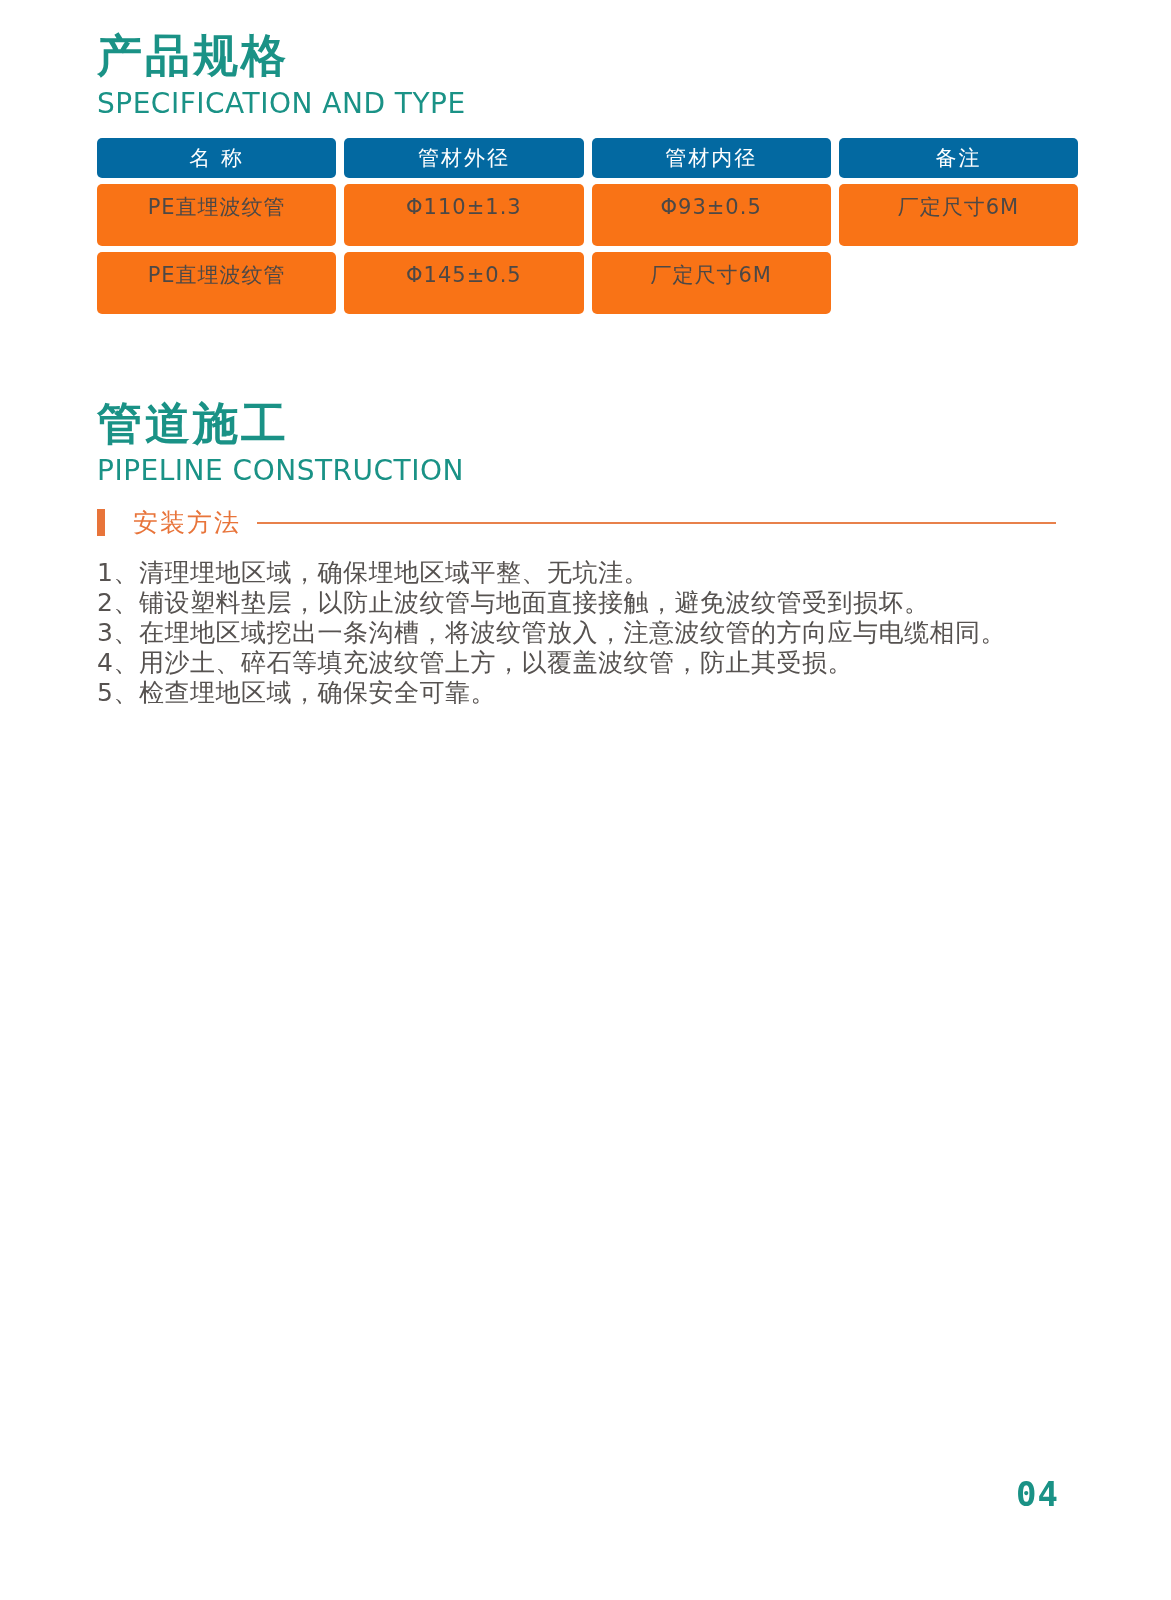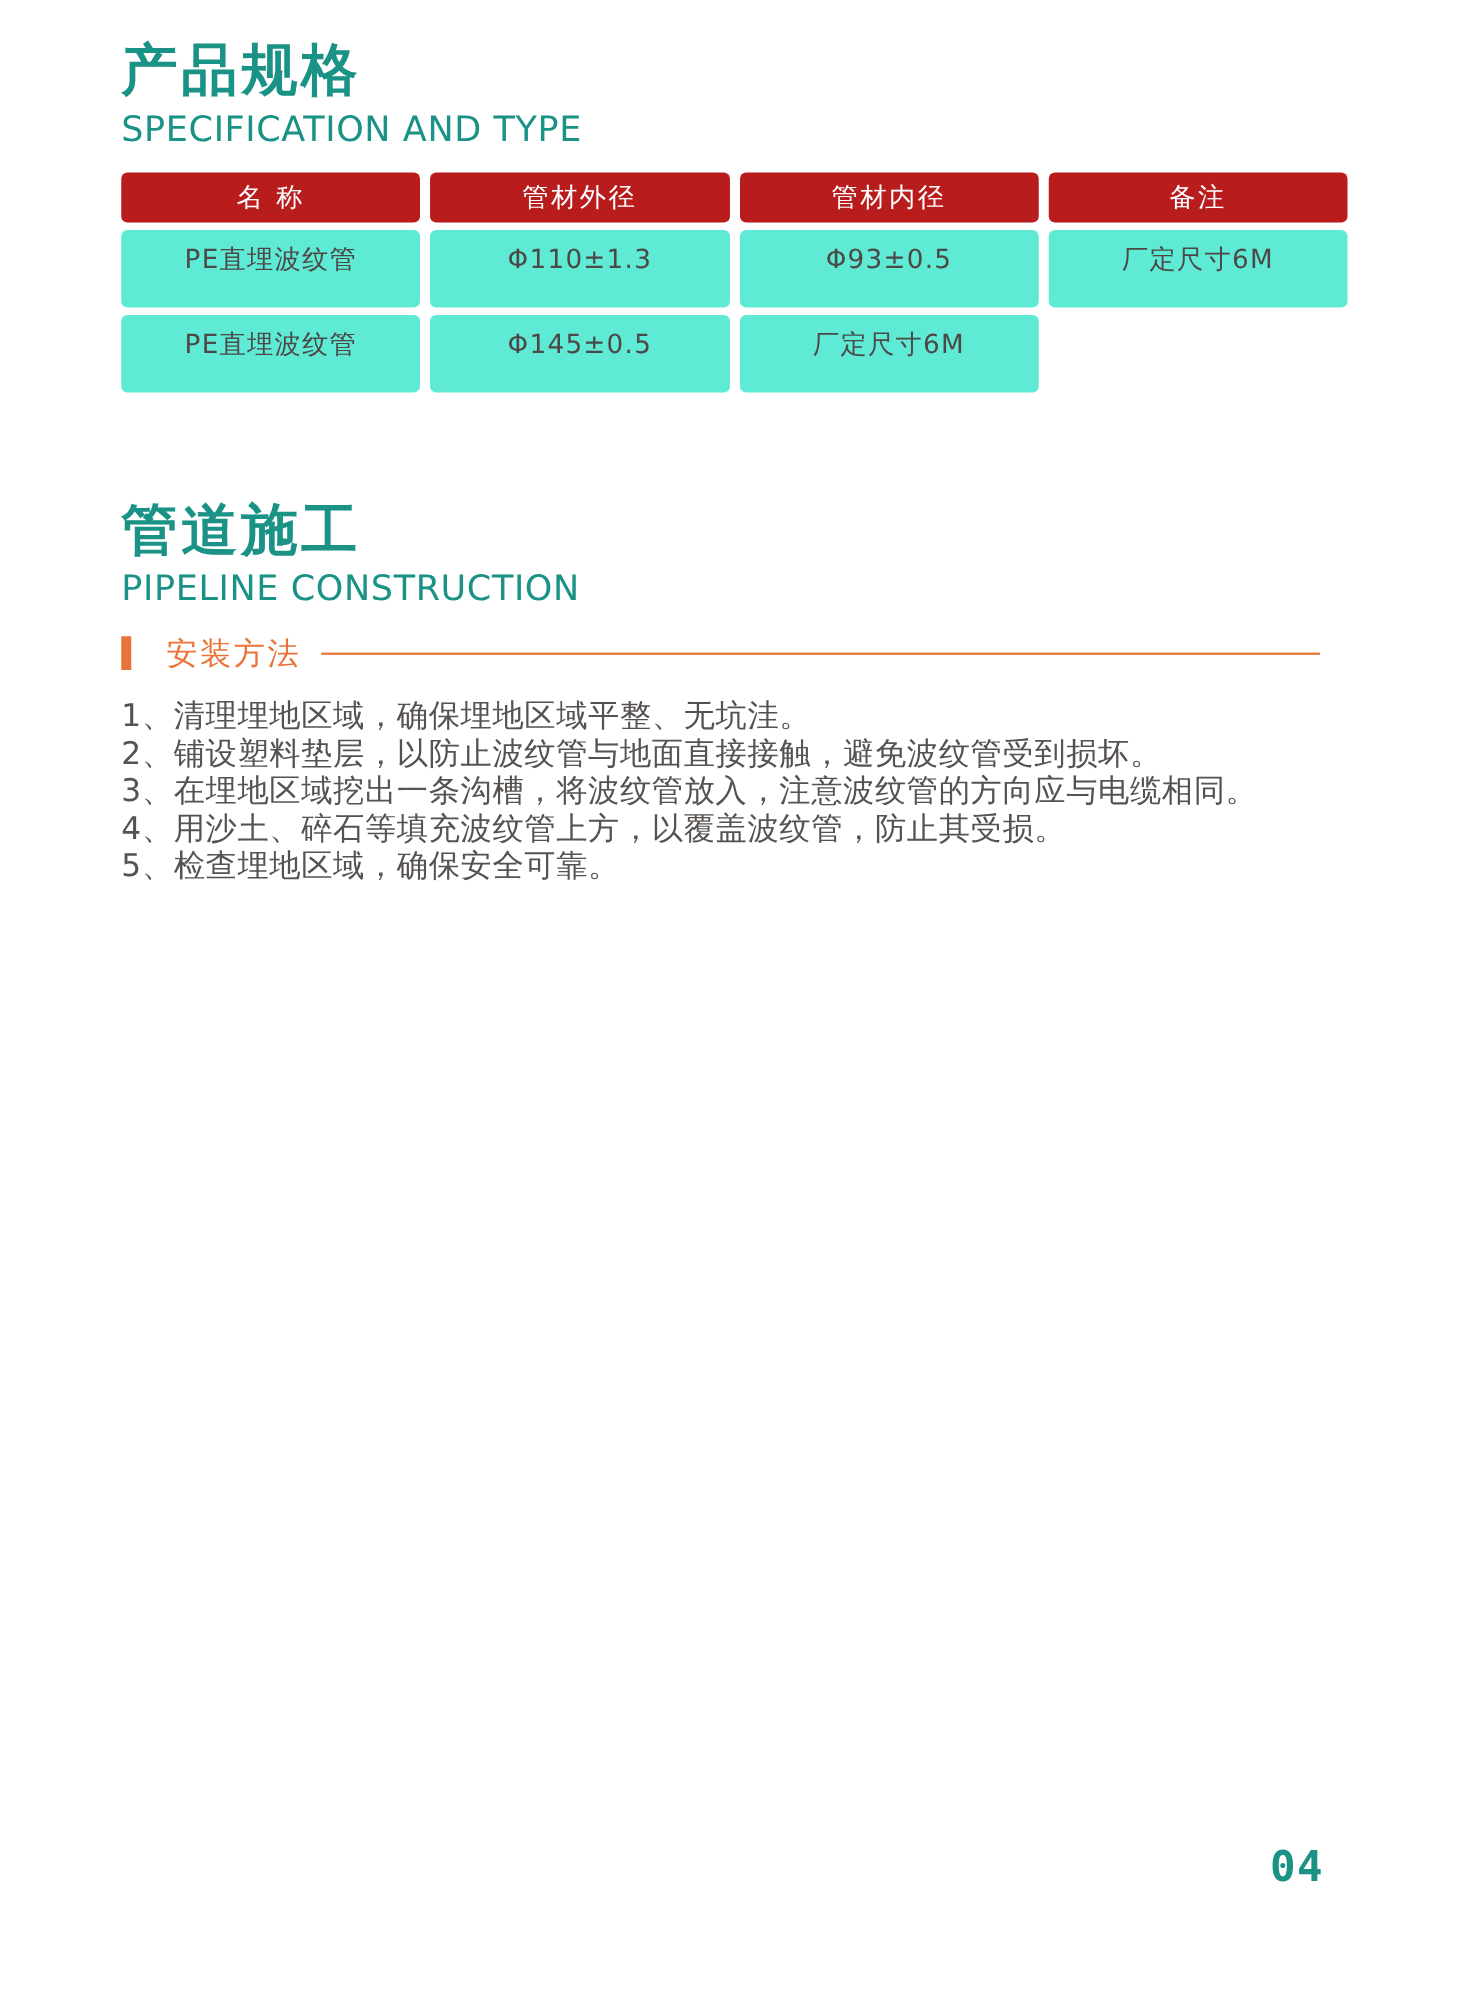--- a/index.html
+++ b/index.html
@@ -44,31 +44,31 @@
   .spec-section { margin-top: 30px; }
   
   .spec-table {
     margin-top: 18px;
     width: 981px;
     display: grid;
     grid-template-columns: repeat(4, 1fr);
     gap: 6px 8px;
   }
   .th-cell {
-    background: #b91c1c;
+    background: #0369a1;
     color: #ffffff;
     font-size: 21px;
     letter-spacing: 2px;
     height: 40px;
     line-height: 40px;
     text-align: center;
     border-radius: 5px;
   }
   .td-cell {
-    background: #5eead4;
+    background: #f97316;
     color: #4C4846;
     font-size: 21px;
     letter-spacing: 1px;
     height: 62px;
     line-height: 46px;
     text-align: center;
     border-radius: 5px;
   }
   .construction-section { margin-top: 84px; }
   

